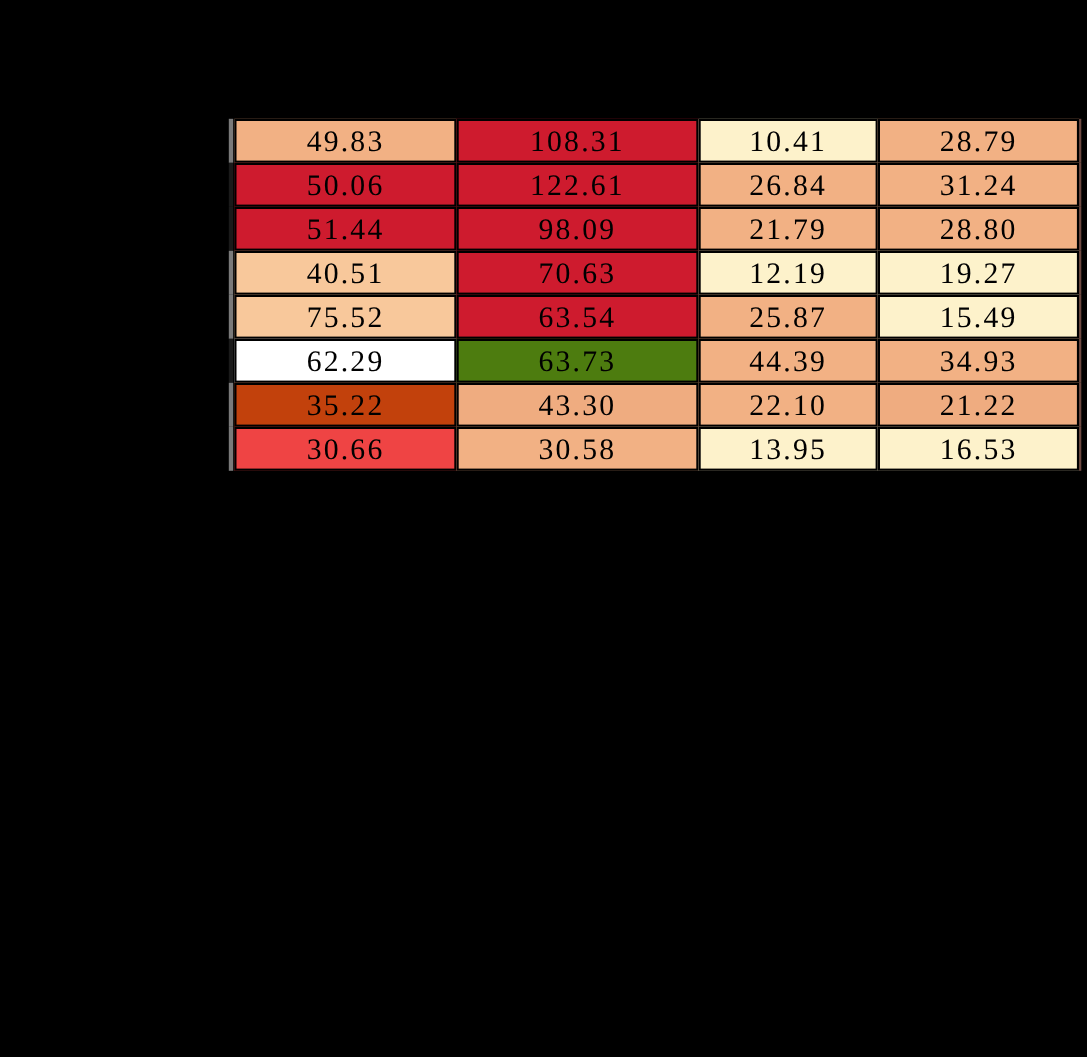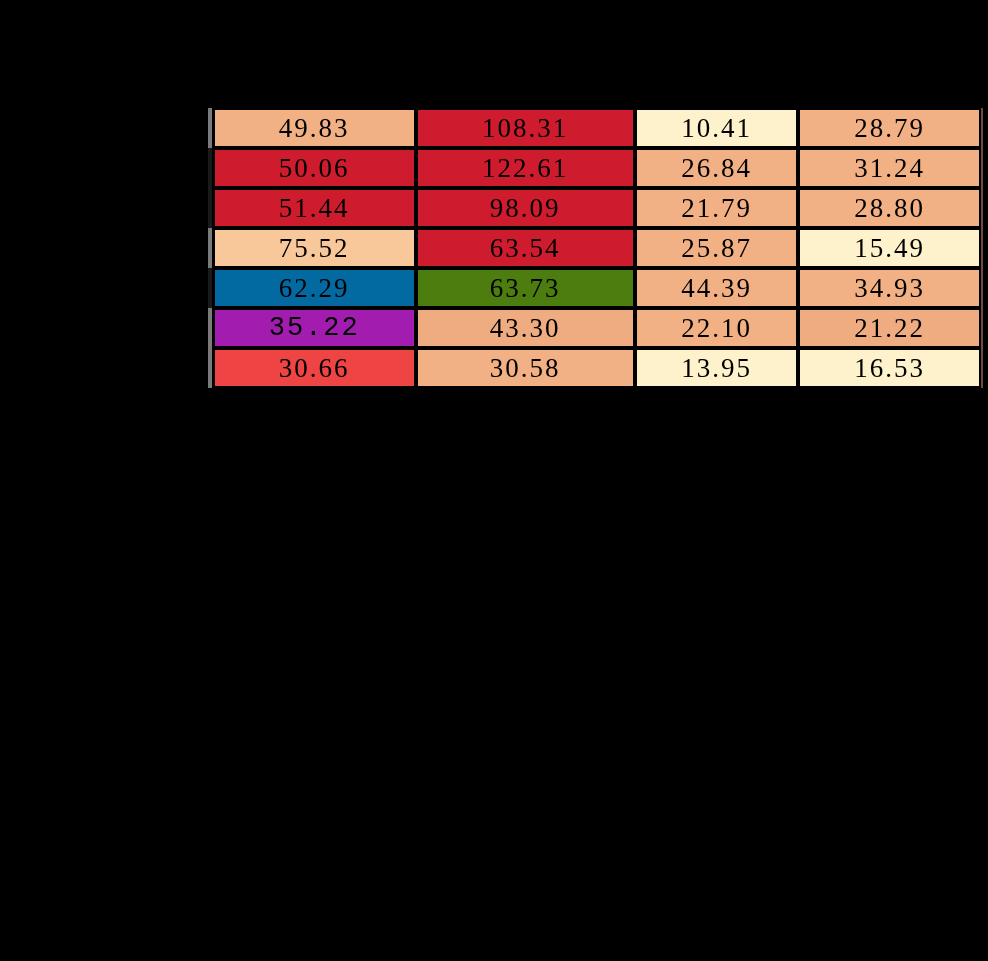--- a/index.html
+++ b/index.html
@@ -115,45 +115,57 @@
           <td class="cell c3" style="background: rgb(242, 177, 132);">21.79</td>
           <td class="cell c4" style="background: rgb(242, 177, 132);">28.80</td>
           <td class="edge">
             <div style="background: rgb(109, 74, 66);"></div>
           </td>
         </tr>
         <tr>
           <td class="spine">
             <div style="background: rgb(122, 122, 122);"></div>
           </td>
+          <td class="cell c1" style="background: rgb(248, 200, 155);">40.51</td>
+          <td class="cell c2" style="background: rgb(206, 27, 46);">70.63</td>
+          <td class="cell c3" style="background: rgb(253, 242, 203);">12.19</td>
+          <td class="cell c4" style="background: rgb(253, 242, 203);">19.27</td>
+          <td class="edge">
+            <div style="background: rgb(109, 74, 66);"></div>
+          </td>
+        </tr>
+        <tr>
+          <td class="spine">
+            <div style="background: rgb(122, 122, 122);"></div>
+          </td>
           <td class="cell c1" style="background: rgb(248, 200, 155);">75.52</td>
           <td class="cell c2" style="background: rgb(206, 27, 46);">63.54</td>
           <td class="cell c3" style="background: rgb(242, 177, 132);">25.87</td>
           <td class="cell c4" style="background: rgb(253, 242, 203);">15.49</td>
           <td class="edge">
             <div style="background: rgb(109, 74, 66);"></div>
           </td>
         </tr>
         <tr>
           <td class="spine">
             <div style="background: rgb(26, 26, 26);"></div>
           </td>
-          <td class="cell c1" style="background: #0369a1;">62.29</td>
+          <td class="cell c1" style="background: #ffffff;">62.29</td>
           <td class="cell c2" style="background: #4d7c0f; text-align: center;">63.73</td>
           <td class="cell c3" style="background: rgb(242, 177, 132);">44.39</td>
           <td class="cell c4" style="background: rgb(242, 177, 132);">34.93</td>
           <td class="edge">
             <div style="background: rgb(109, 74, 66);"></div>
           </td>
         </tr>
         <tr>
           <td class="spine">
             <div style="background: rgb(122, 122, 122);"></div>
           </td>
-          <td class="cell c1" style="background: #a21caf; font-family: Liberation Mono, monospace;">35.22</td>
+          <td class="cell c1" style="background: #c2410c;">35.22</td>
           <td class="cell c2" style="background: rgb(239, 172, 128);">43.30</td>
           <td class="cell c3" style="background: rgb(242, 177, 132);">22.10</td>
           <td class="cell c4" style="background: rgb(239, 172, 128);">21.22</td>
           <td class="edge">
             <div style="background: rgb(109, 74, 66);"></div>
           </td>
         </tr>
         <tr>
           <td class="spine">
             <div style="background: rgb(122, 122, 122);"></div>

